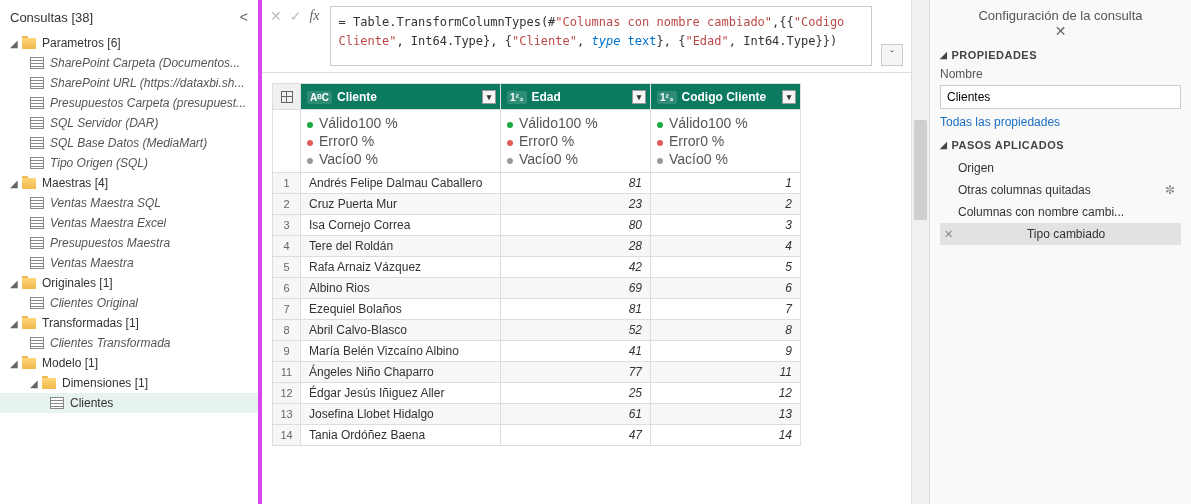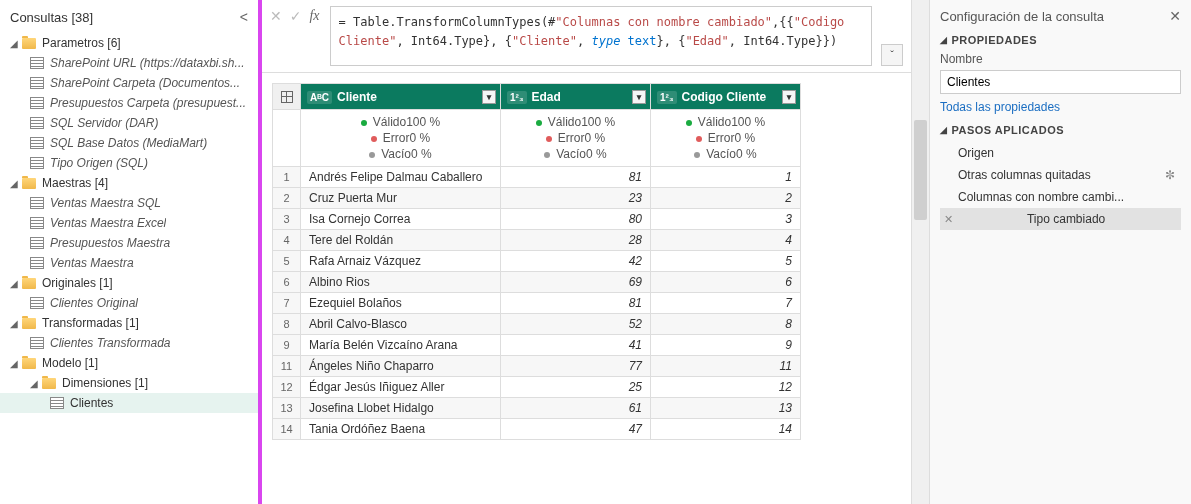--- a/index.html
+++ b/index.html
@@ -34,32 +34,32 @@
 table.data th, table.data td { border: 1px solid #ddd; }
 th.rownum-head { width: 28px; background: #f0f0f0; }
 th.rownum-head .grid-icon { width: 12px; height: 12px; border: 1px solid #666; margin: 0 auto; position: relative; }
 th.rownum-head .grid-icon::after { content: ""; position: absolute; inset: 0; background: linear-gradient(#666,#666) center/1px 100% no-repeat, linear-gradient(#666,#666) center/100% 1px no-repeat; }
 th.colhead { background: #0b7a5f; color: #fff; text-align: left; padding: 0; height: 26px; position: relative; }
 th.colhead .inner { display: flex; align-items: center; justify-content: space-between; height: 100%; padding: 0 4px 0 6px; }
 th.colhead .type-badge { font-size: 10px; background: rgba(255,255,255,0.15); padding: 1px 3px; border-radius: 2px; margin-right: 5px; }
 th.colhead .dd { width: 14px; height: 14px; background: #f5f5f5; color: #333; text-align: center; line-height: 12px; font-size: 9px; border: 1px solid #999; cursor: pointer; }
 tr.stats td { padding: 0; border-top: none; }
 .stats-box { padding: 4px 6px; }
-.stat-line { display: flex; justify-content: center; align-items: center; padding: 1px 0; font-size: 12px; color: #555; }
+.stat-line { display: flex; justify-content: flex-start; align-items: center; padding: 1px 0; font-size: 14px; color: #555; }
 .dot { width: 6px; height: 6px; border-radius: 50%; display: inline-block; margin-right: 6px; }
 .dot.green { background: #1aab40; }
 .dot.red { background: #e05c5c; }
 .dot.grey { background: #999; }
 td.rownum { width: 28px; text-align: center; background: #f7f7f7; color: #666; font-size: 11px; }
 td.cell { padding: 3px 8px; height: 20px; }
 td.num { text-align: right; font-style: italic; }
 tr.datarow:nth-child(odd) td.cell, tr.datarow:nth-child(odd) td.num { background: #fff; }
 tr.datarow:nth-child(even) td.cell, tr.datarow:nth-child(even) td.num { background: #f7f7f7; }
 .right-panel { width: 262px; background: #f9f9f9; border-left: 1px solid #ddd; padding: 8px 10px; overflow-y: auto; }
-.rp-head { display: flex; justify-content: space-between; align-items: center; font-size: 13px; color: #555; margin-bottom: 10px; }
+.rp-head { display: flex; justify-content: space-between; align-items: center; font-size: 13px; color: #555; margin-bottom: 10px; flex-direction: column; }
 .rp-close { cursor: pointer; color: #666; font-size: 14px; }
 .section-title { font-size: 11px; font-weight: 600; letter-spacing: .5px; color: #444; margin: 10px 0 6px 0; display: flex; align-items: center; gap: 4px; }
 .section-title .tri { font-size: 9px; }
 .field-label { font-size: 12px; color: #555; margin-bottom: 4px; }
 .name-input { width: 100%; border: 1px solid #ccc; padding: 4px 6px; font-size: 12px; background: #fff; }
 .link { color: #1b6ec2; font-size: 12px; cursor: pointer; margin-top: 6px; display: inline-block; }
 .steps-list { margin-top: 6px; }
 .step { padding: 4px 6px 4px 18px; font-size: 12px; cursor: pointer; display: flex; justify-content: space-between; align-items: center; }
 .step.selected { background: #e2e2e2; }
 .step .del { color: #888; font-size: 11px; margin-right: 4px; margin-left: -14px; }
@@ -79,25 +79,25 @@
     <span class="collapse-arrow">&lt;</span>
   </div>
   <div id="tree">
       <div class="tree-item ">
         <span class="tree-toggle">◢</span>
         <span class="folder-icon"></span>
         <span class="tree-label">Parametros [6]</span>
       </div>
       <div class="tree-item child-1">
         <span class="table-icon"></span>
+        <span class="tree-label italic">SharePoint Carpeta (Documentos...</span>
+      </div>
+      <div class="tree-item child-1">
+        <span class="table-icon"></span>
         <span class="tree-label italic">SharePoint URL (https://dataxbi.sh...</span>
-      </div>
-      <div class="tree-item child-1">
-        <span class="table-icon"></span>
-        <span class="tree-label italic">SharePoint Carpeta (Documentos...</span>
       </div>
       <div class="tree-item child-1">
         <span class="table-icon"></span>
         <span class="tree-label italic">Presupuestos Carpeta (presupuest...</span>
       </div>
       <div class="tree-item child-1">
         <span class="table-icon"></span>
         <span class="tree-label italic">SQL Servidor (DAR)</span>
       </div>
       <div class="tree-item child-1">
@@ -297,21 +297,21 @@
     <td class="cell num">7</td>
           </tr>
           <tr class="datarow">
             <td class="rownum">8</td>
     <td class="cell">Abril Calvo-Blasco</td>
     <td class="cell num">52</td>
     <td class="cell num">8</td>
           </tr>
           <tr class="datarow">
             <td class="rownum">9</td>
-    <td class="cell">María Belén Vizcaíno Arana</td>
+    <td class="cell">María Belén Vizcaíno Albino</td>
     <td class="cell num">41</td>
     <td class="cell num">9</td>
           </tr>
           <tr class="datarow">
             <td class="rownum">11</td>
     <td class="cell">Ángeles Niño Chaparro</td>
     <td class="cell num">77</td>
     <td class="cell num">11</td>
           </tr>
           <tr class="datarow">

